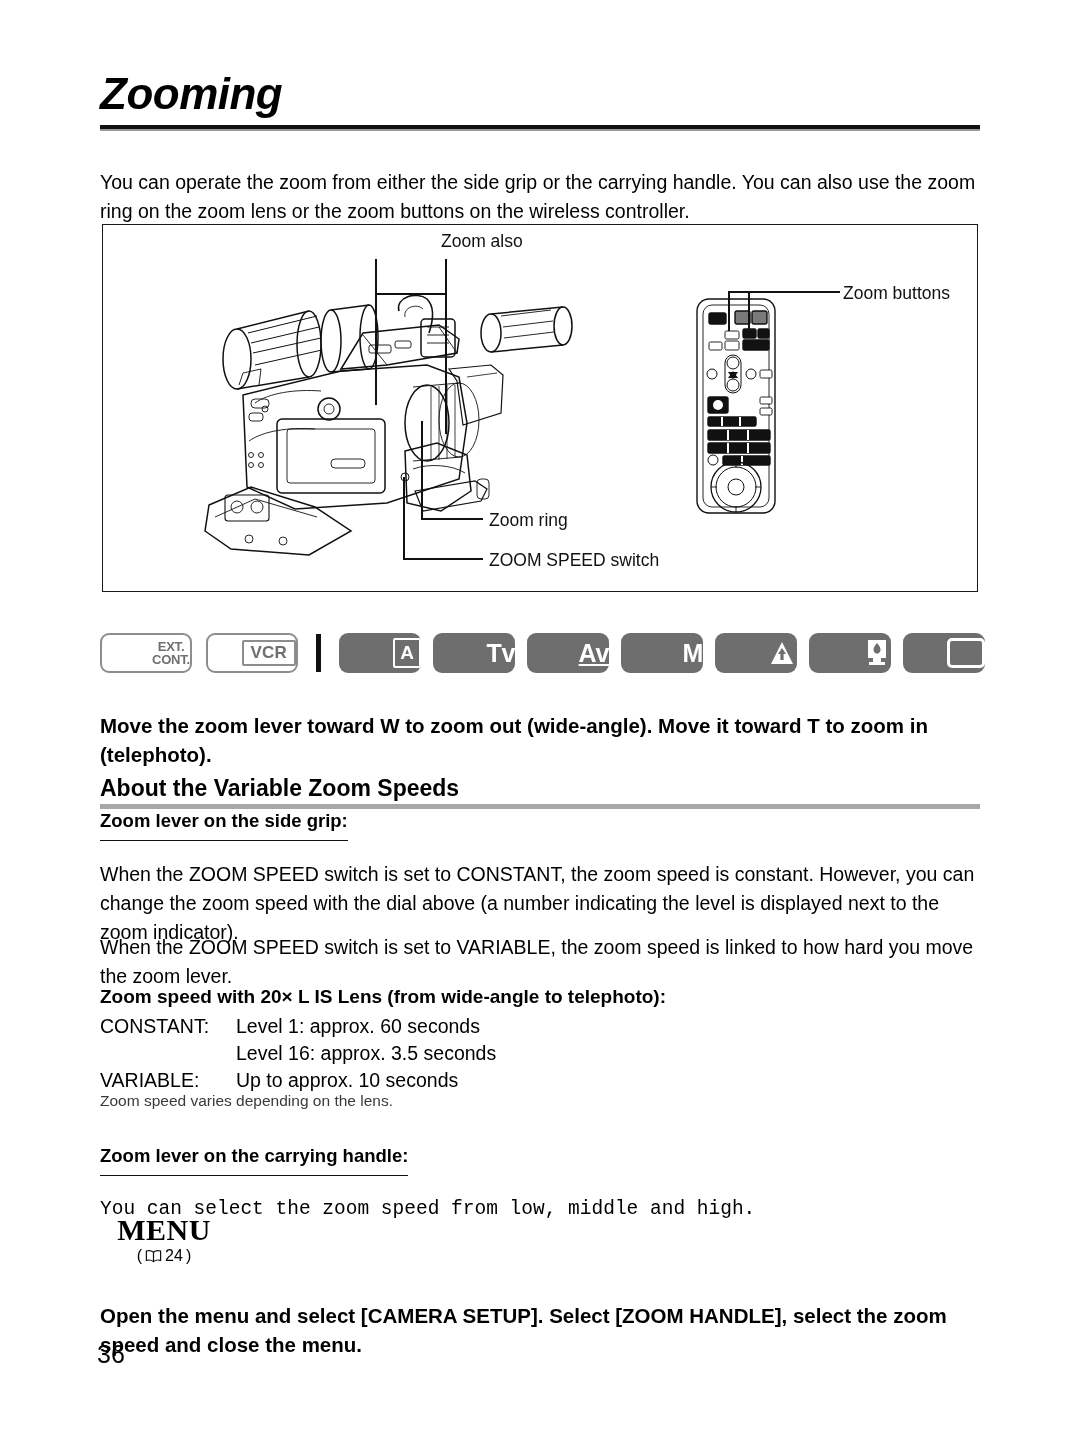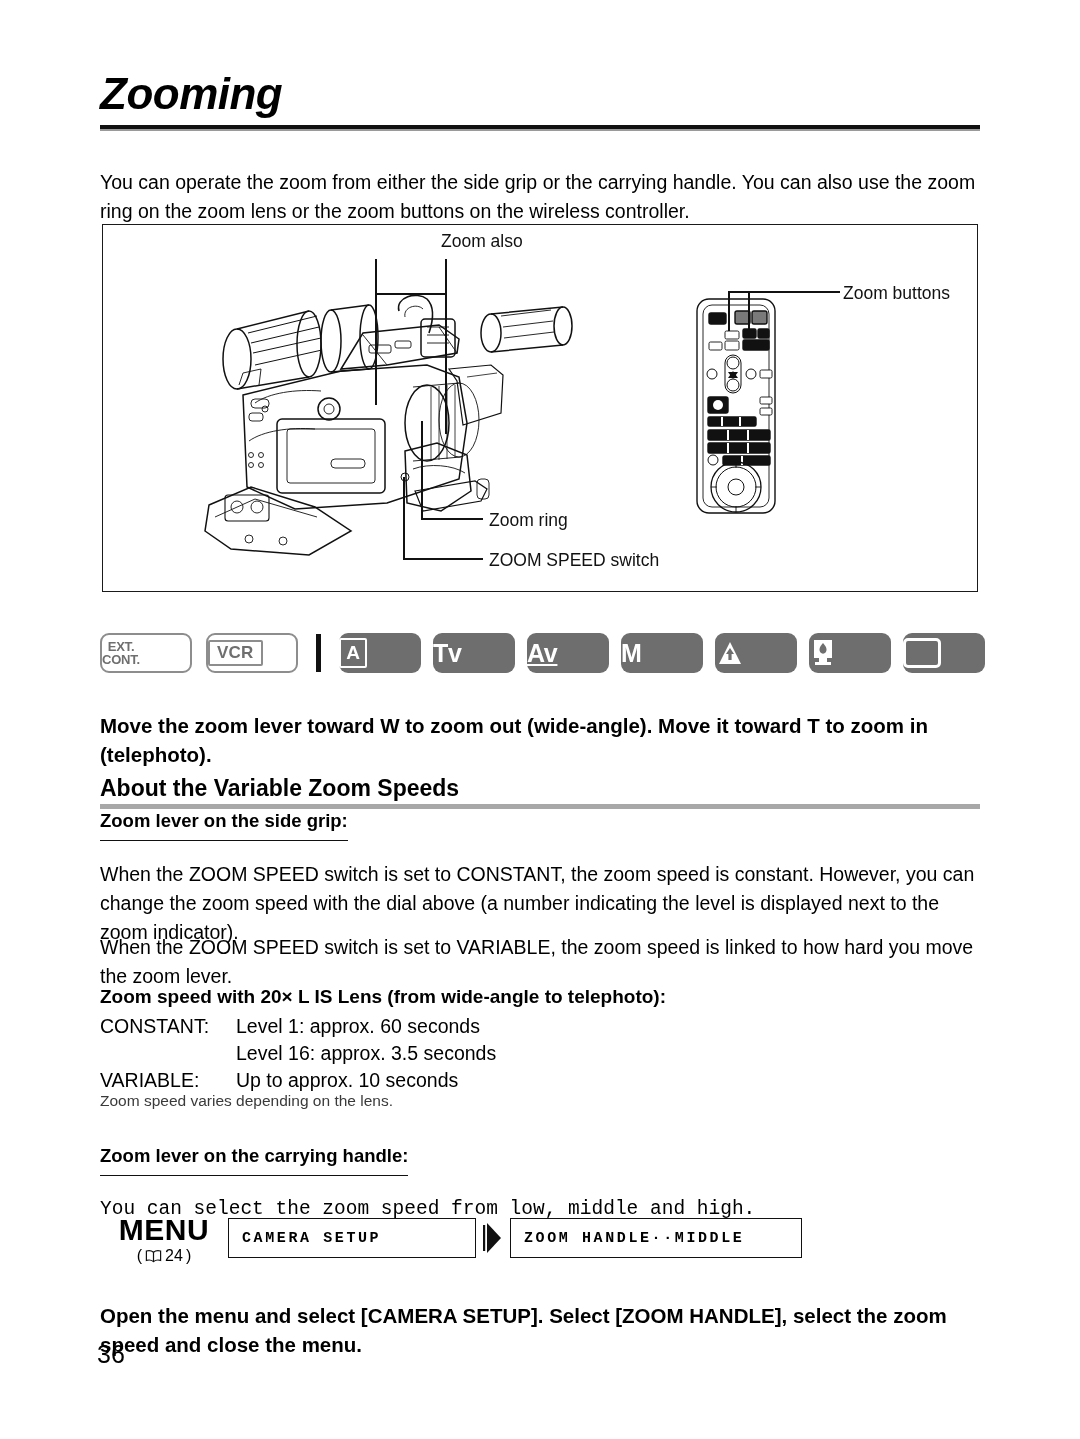--- a/index.html
+++ b/index.html
@@ -106,21 +106,21 @@
     height: 44px;
     display: flex;
     align-items: center;
     gap: 0;
   }
   .badge {
     height: 40px;
     border-radius: 9px;
     display: flex;
     align-items: center;
-    justify-content: flex-start;
+    justify-content: flex-end;
     box-sizing: border-box;
   }
   .badge.outline {
     border: 2px solid #8d8d8d;
     background: #fff;
     color: #6f6f6f;
   }
   .badge.filled {
     background: #6e6e6e;
     color: #fff;
@@ -270,20 +270,21 @@
   .menu-label {
     width: 128px;
     text-align: center;
     padding-top: 2px;
   }
   .menu-word {
     font-size: 30px;
     font-weight: bold;
     letter-spacing: 0.5px;
     line-height: 32px;
+    font-family: Liberation Serif, serif;
   }
   .menu-ref {
     font-size: 16px;
     margin-top: 1px;
     display: flex;
     align-items: center;
     justify-content: center;
     gap: 3px;
   }
   .menu-boxes {
@@ -568,29 +569,19 @@
         <span>(</span>
         <svg width="17" height="14" viewBox="0 0 17 14" fill="none" stroke="#111" stroke-width="1.2">
           <path d="M8.5 3.2 C6.6 1.6 3.6 1.4 1.4 2 V11.4 C3.6 10.8 6.6 11 8.5 12.6 C10.4 11 13.4 10.8 15.6 11.4 V2 C13.4 1.4 10.4 1.6 8.5 3.2 Z"></path>
           <path d="M8.5 3.2 V12.6"></path>
         </svg>
         <span>24</span>
         <span>)</span>
       </div>
     </div>
 
-    <div class="menu-boxes">
-      <div class="menu-box menu-box-1">CAMERA SETUP</div>
-      <span class="menu-arrow">
-        <svg width="20" height="34" viewBox="0 0 20 34">
-          <path d="M4 2 L18 17 L4 32 Z" fill="#111"></path>
-          <path d="M1 4 L1 30" stroke="#111" stroke-width="2.4"></path>
-        </svg>
-      </span>
-      <div class="menu-box menu-box-2">ZOOM HANDLE··MIDDLE</div>
-    </div>
   </div>
 
   <p class="bold-instr instr-2">Open the menu and select [CAMERA SETUP]. Select [ZOOM HANDLE], select the zoom speed and close the menu.</p>
 
   <div class="page-num">36</div>
 
 </div>
 
 </body></html>

